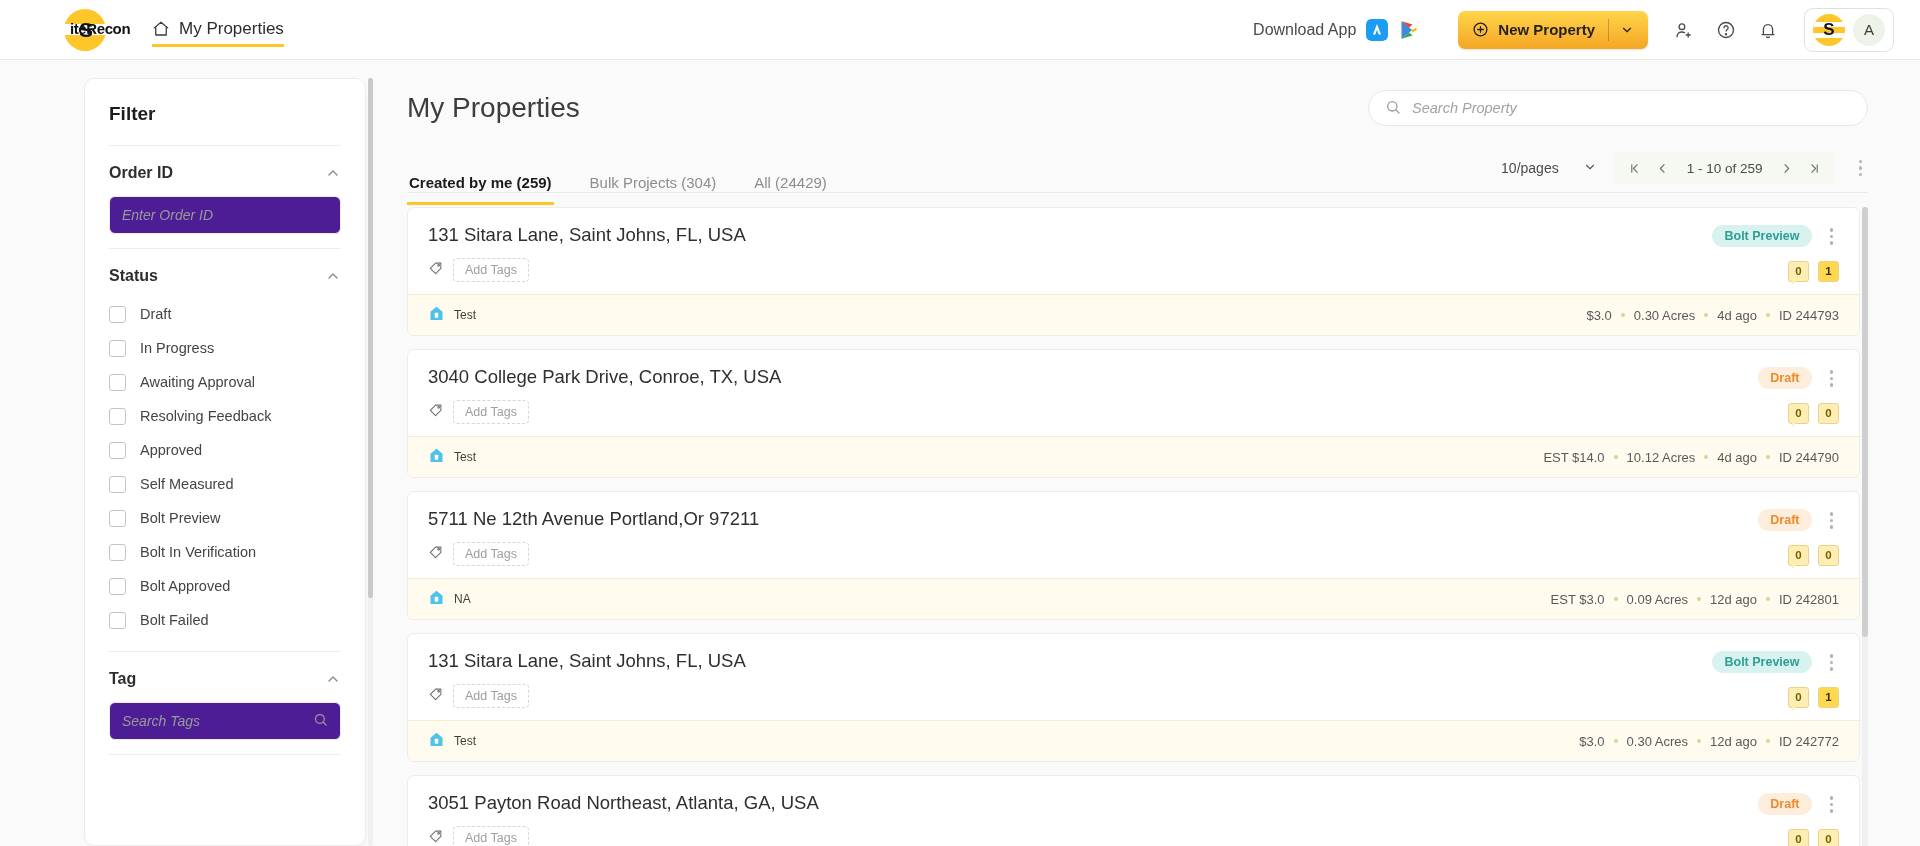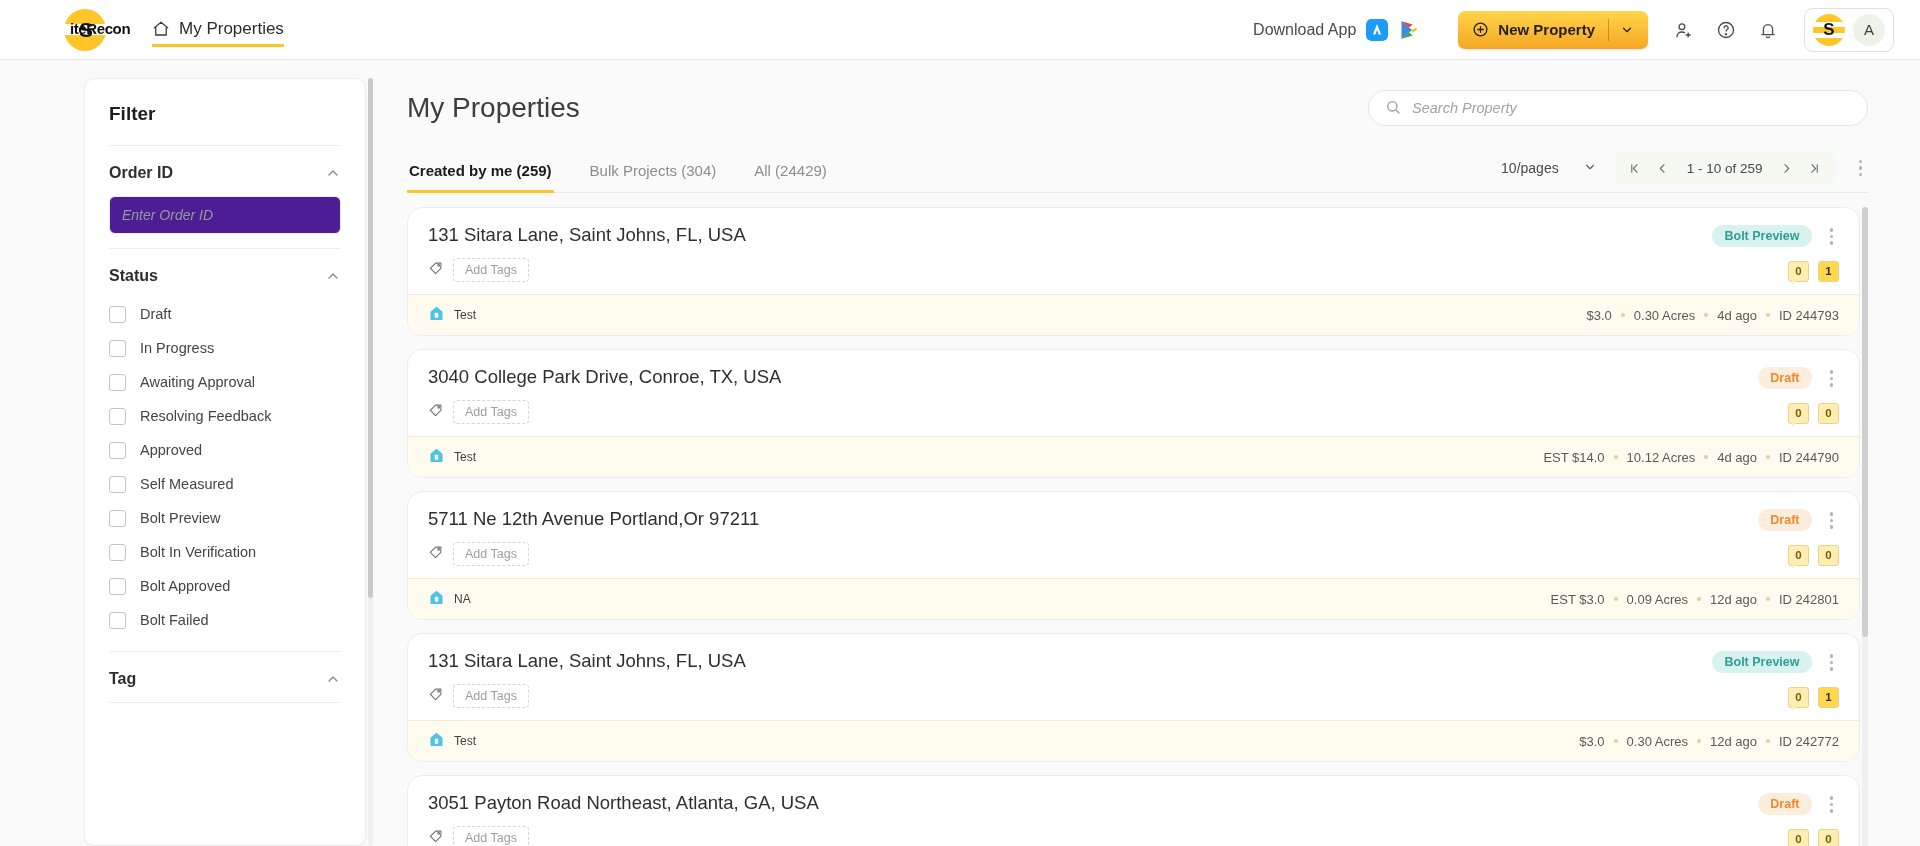--- a/index.html
+++ b/index.html
@@ -204,21 +204,21 @@
   .tabs-row {
     display: flex; align-items: flex-end; justify-content: space-between;
     border-bottom: 1px solid #e9e9e9;
     margin-bottom: 0;
   }
   .tabs { display: flex; align-items: flex-end; gap: 34px; }
   .tab {
     font-size: 15px; color: #8d8d8d;
     padding: 0 2px 11px 2px; cursor: pointer;
     border-bottom: 3px solid transparent;
-    position: relative; top: 1px;
+    position: relative; top: 13px;
   }
   .tab.active { color: #1b1b1b; font-weight: 700; border-bottom-color: #FFC629; }
 
   .pager { display: flex; align-items: center; gap: 18px; padding-bottom: 8px; }
   .perpage {
     display: flex; align-items: center; gap: 24px;
     font-size: 14px; color: #4b4b4b; cursor: pointer;
   }
   .pgroup {
     display: flex; align-items: center; gap: 4px;
@@ -240,21 +240,21 @@
   .list {
     margin-top: 14px;
     height: 660px;
     overflow: hidden;
     position: relative;
     padding-right: 8px;
   }
   .card {
     background: #fff;
     border: 1px solid #ececec;
-    border-radius: 15px;
+    border-radius: 7px;
     margin-bottom: 13px;
     overflow: hidden;
   }
   .card-top {
     padding: 16px 20px 12px 20px;
     display: flex; justify-content: space-between; align-items: flex-start;
   }
   .card-left { min-width: 0; }
   .card-title { font-size: 18.5px; color: #2f2f2f; margin-bottom: 12px; }
   .tag-row { display: flex; align-items: center; gap: 9px; }
@@ -480,20 +480,29 @@
 
       <div class="fsection">
         <div class="fsection-head">
           <h4>Tag</h4>
           <span class="chev">
             <svg width="16" height="16" viewBox="0 0 24 24" fill="none" stroke="#8a8a8a" stroke-width="2" stroke-linecap="round" stroke-linejoin="round">
                 <path d="M6 15l6-6 6 6"></path>
               </svg>
           </span>
         </div>
+        <div class="tag-input">
+          <span>Search Tags</span>
+          <span>
+            <svg width="15" height="15" viewBox="0 0 24 24" fill="none" stroke="#9a9a9a" stroke-width="2" stroke-linecap="round">
+                <circle cx="11" cy="11" r="7"></circle>
+                <path d="M16.5 16.5 21 21"></path>
+              </svg>
+          </span>
+        </div>
       </div>
 
       <div class="filter-sep"></div>
     </div>
 
     <div class="side-scrollbar">
       <div class="side-scrollbar-thumb"></div>
     </div>
   </div>
 

